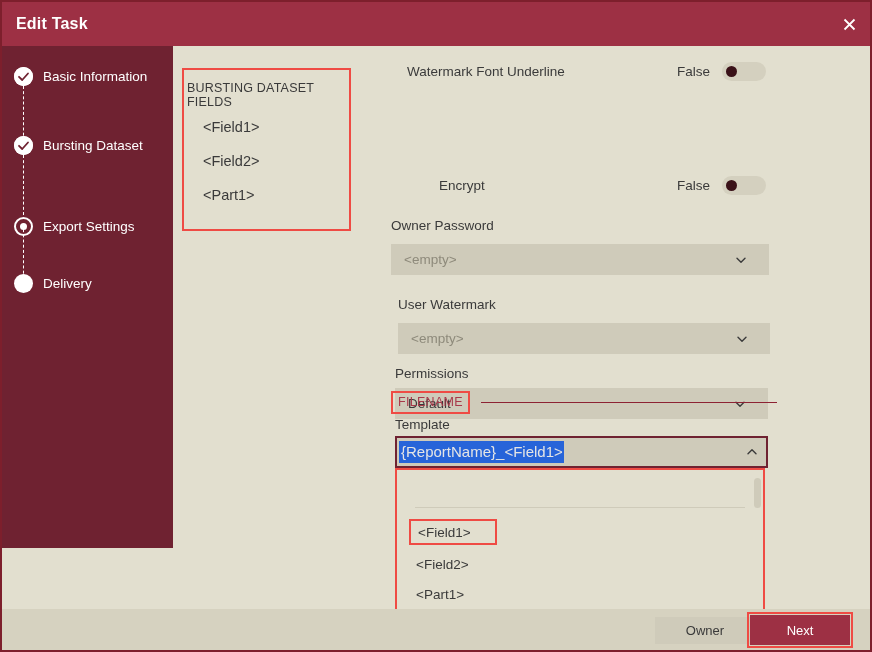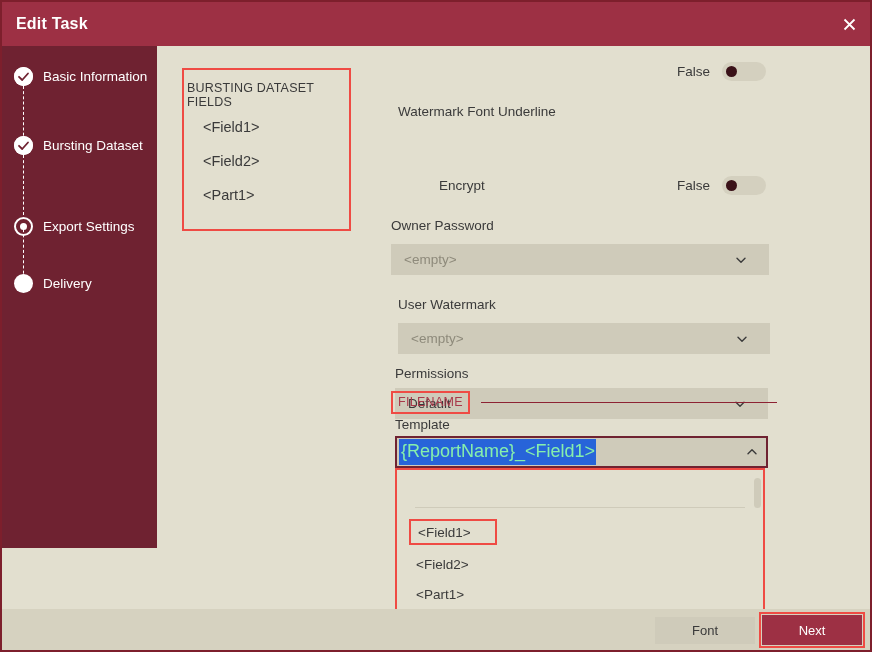--- a/index.html
+++ b/index.html
@@ -34,21 +34,21 @@
     position: absolute; right: 0; top: 0;
     width: 42px; height: 44px;
     display: flex; align-items: center; justify-content: center;
     color: #ffffff; font-size: 17px;
     cursor: pointer;
   }
 
   
   #sidebar {
     position: absolute; left: 0; top: 44px;
-    width: 155px; height: 502px;
+    width: 171px; height: 502px;
     background: #6f2231;
   }
   .step {
     position: absolute; left: 12px;
     display: flex; align-items: center;
     height: 24px;
   }
   .step .bullet {
     width: 19px; height: 19px;
     border-radius: 50%;
@@ -163,22 +163,22 @@
     position: absolute;
     left: 13px; top: 390px;
     width: 373px; height: 32px;
     background: #cfcbba;
     border: 2px solid #6f2231;
     display: flex; align-items: center;
     padding: 0 8px 0 0;
     cursor: text;
   }
   #tpl-combo .sel-text {
-    font-size: 18px;
-    color: #86efac;
+    font-size: 15px;
+    color: #e5e5e5;
     background: #2764d9;
     padding: 2px 1px 3px 2px;
     margin-left: 2px;
     white-space: nowrap;
   }
   #tpl-combo .spacer { flex: 1 1 auto; }
 
   
   #tpl-popup {
     position: absolute;
@@ -220,21 +220,21 @@
   }
   #back-btn {
     position: absolute; right: 115px; top: 8px;
     width: 100px; height: 27px;
     background: #cfcbba;
     color: #3a3a3a; font-size: 13px;
     display: flex; align-items: center; justify-content: center;
     cursor: pointer;
   }
   #next-wrap {
-    position: absolute; right: 5px; top: 3px;
+    position: absolute; right: 17px; top: 3px;
     width: 106px; height: 36px;
     border: 2px solid #ef4b44;
   }
   #next-btn {
     position: absolute; left: 1px; top: 1px; right: 1px; bottom: 1px;
     background: #9d3044;
     color: #ffffff; font-size: 13px;
     display: flex; align-items: center; justify-content: center;
     cursor: pointer;
   }
@@ -294,21 +294,21 @@
 
   <div id="fields-box">
     <div id="fields-title">BURSTING DATASET FIELDS</div>
     <div class="field-item" style="top:49px;">&lt;Field1&gt;</div>
     <div class="field-item" style="top:83px;">&lt;Field2&gt;</div>
     <div class="field-item" style="top:117px;">&lt;Part1&gt;</div>
   </div>
 
   <div id="right">
 
-    <div class="row-label" style="left:16px; top:18px;margin-top:40px;">Watermark Font Underline</div>
+    <div class="row-label" style="left:25px; top:18px;">Watermark Font Underline</div>
     <div class="toggle-val" style="left:295px; top:18px;">False</div>
     <div class="toggle" style="left:340px; top:16px;">
       <span class="knob"></span>
     </div>
 
 
     <div class="row-label" style="left:9px; top:88px; top:88px;"></div>
 
     <div class="row-label" style="left:9px; top:132px;margin-left:48px;">Encrypt</div>
     <div class="toggle-val" style="left:295px; top:132px;">False</div>
@@ -358,19 +358,19 @@
     <div id="tpl-popup">
       <div class="opt-divider"></div>
       <div class="opt boxed" style="top:49px;">&lt;Field1&gt;</div>
       <div class="opt" style="top:79px;">&lt;Field2&gt;</div>
       <div class="opt" style="top:109px;">&lt;Part1&gt;</div>
       <div id="popup-scroll"></div>
     </div>
   </div>
 
   <div id="footer">
-    <div id="back-btn">Font</div>
+    <div id="back-btn">Owner</div>
     <div id="next-wrap">
       <div id="next-btn">Next</div>
     </div>
   </div>
 
 </div>
 
 </body></html>

